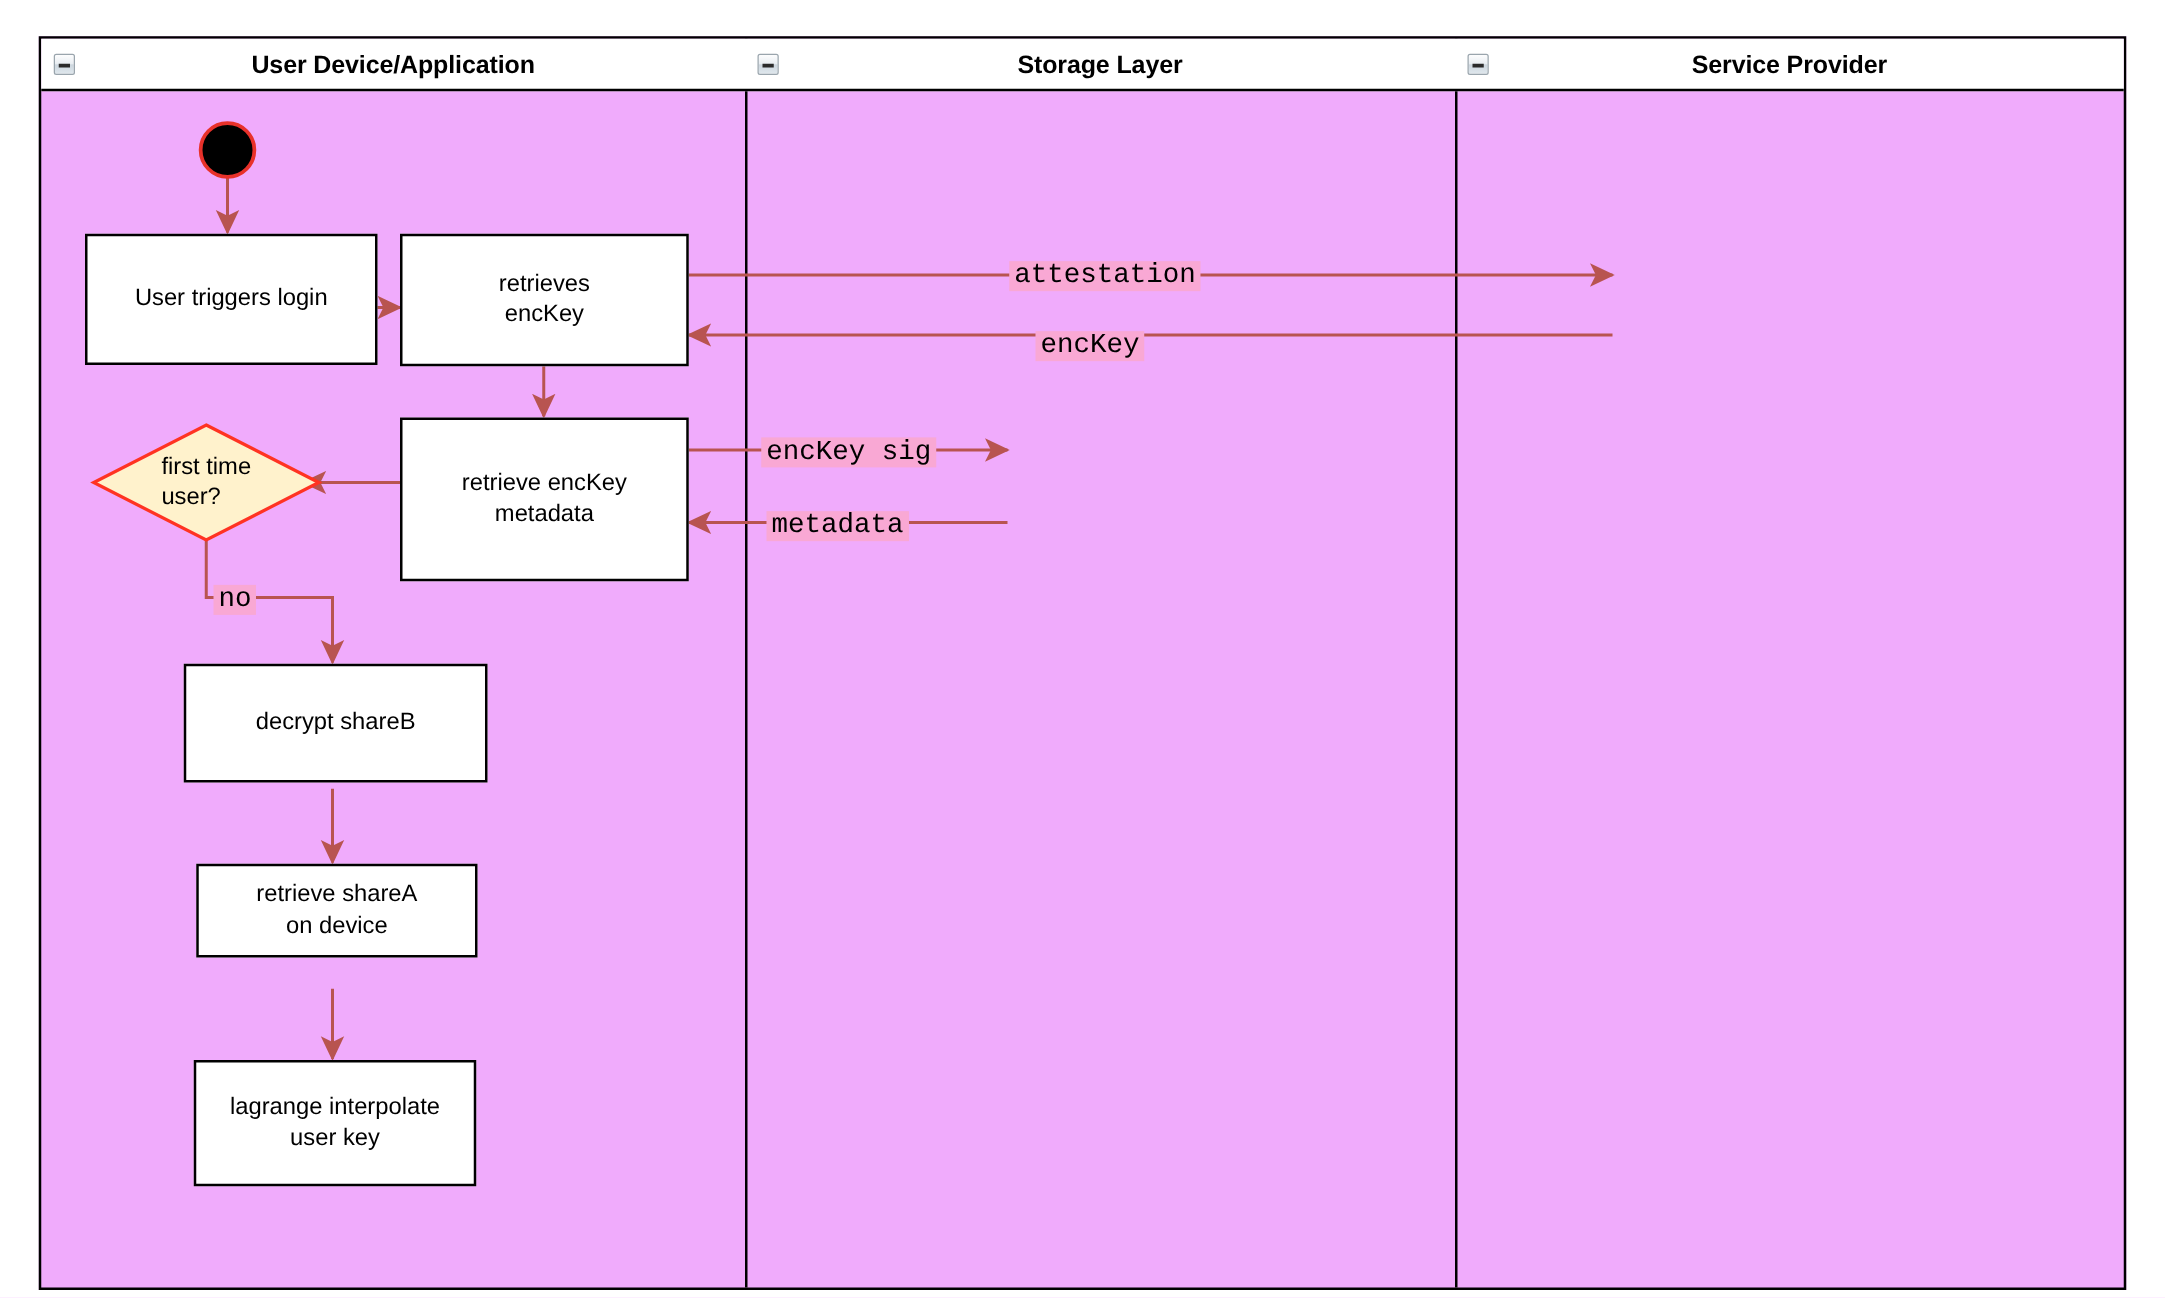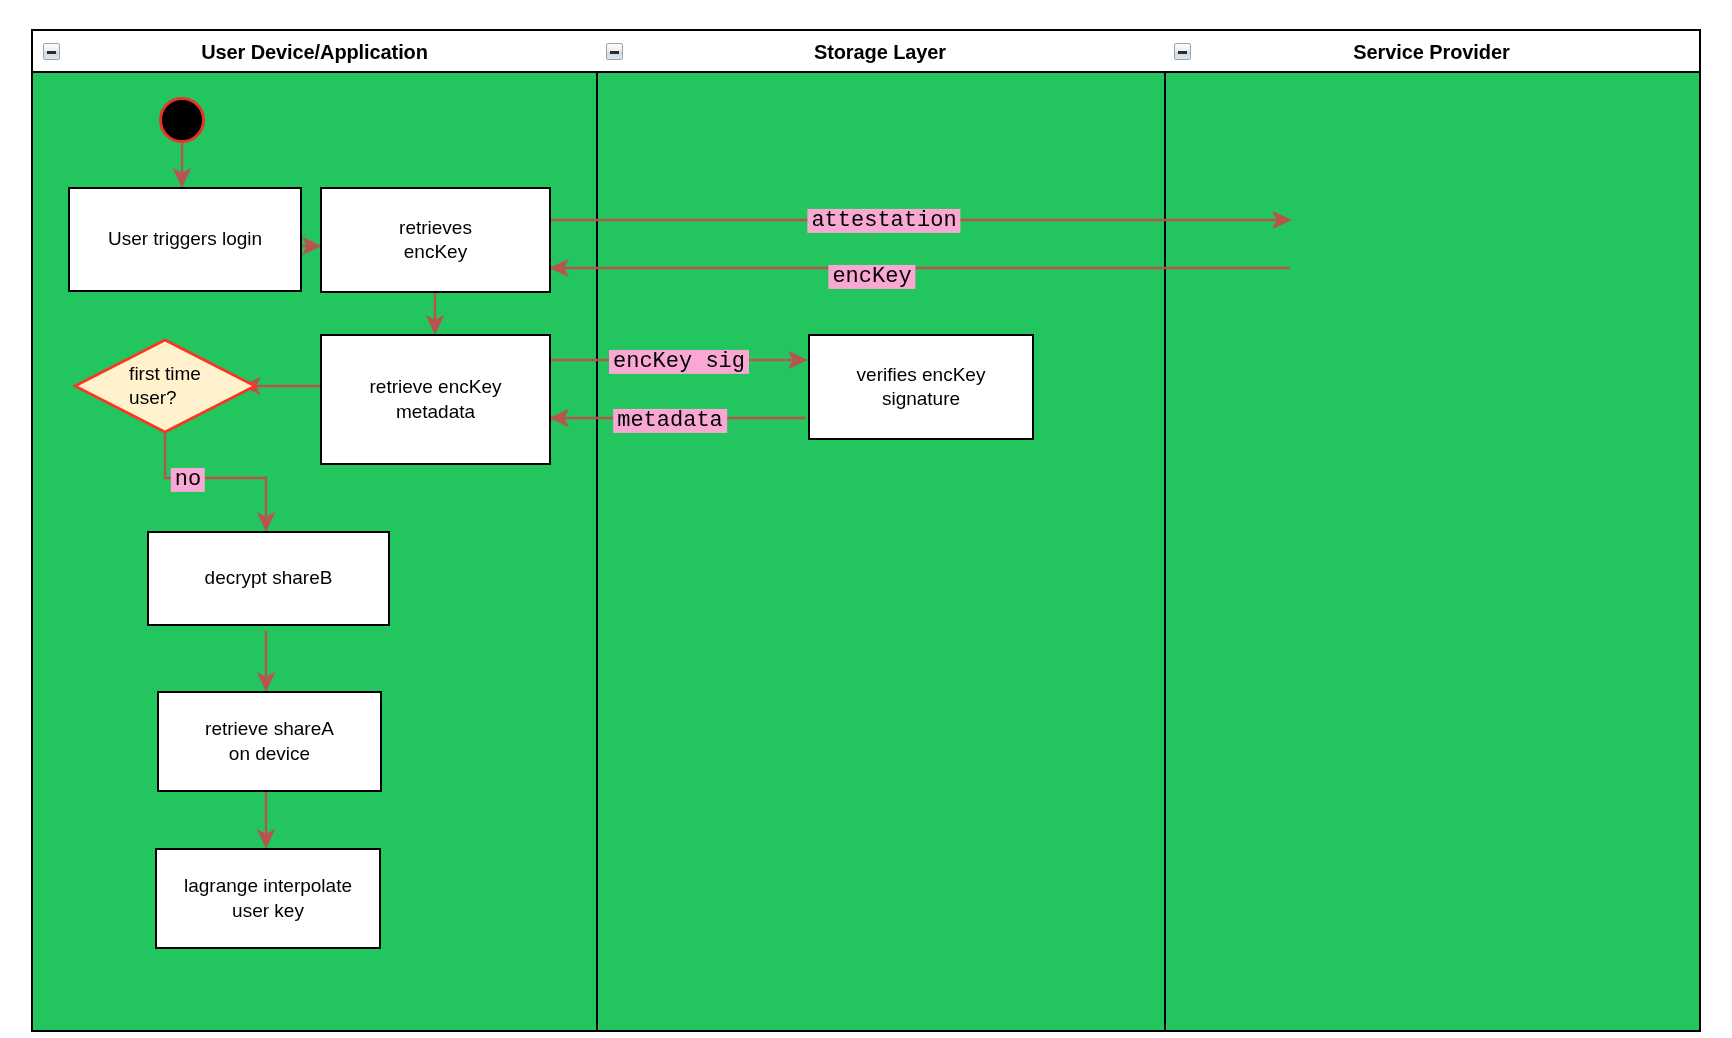--- a/index.html
+++ b/index.html
@@ -18,21 +18,21 @@
   }
   
   .pool {
     position: absolute;
     left: 31px;
     top: 29px;
     width: 1670px;
     height: 1003px;
     border: 2px solid #000000;
     box-sizing: border-box;
-    background: #22c55e;
+    background: #f0abfc;
   }
   .lane-divider {
     position: absolute;
     top: 0;
     width: 0;
     height: 100%;
     border-left: 2px solid #000000;
   }
   .lane-header {
     position: absolute;
@@ -225,34 +225,30 @@
       <polygon points="92,2 182,48 92,94 2,48" fill="#fff2cc" stroke="#ff3322" stroke-width="2.6"></polygon>
     </svg>
     <div class="decision-label">first time
 user?</div>
   </div>
 
   <div class="node" style="left:147px;top:531px;width:243px;height:95px;">
     <span>decrypt shareB</span>
   </div>
 
-  <div class="node" style="left:157px;top:691px;width:225px;height:101px;">
+  <div class="node" style="left:157px;top:691px;width:225px;height:75px;">
     <span>retrieve shareA
 on device</span>
   </div>
 
   <div class="node" style="left:155px;top:848px;width:226px;height:101px;">
     <span>lagrange interpolate
 user key</span>
   </div>
 
-  <div class="node" style="left:808px;top:334px;width:226px;height:106px;">
-    <span>verifies encKey
-signature</span>
-  </div>
 
 
   <div class="edge-label" style="left:884px;top:221px;">attestation</div>
 
   <div class="edge-label" style="left:872px;top:277px;">encKey</div>
 
   <div class="edge-label" style="left:679px;top:362px;">encKey sig</div>
 
   <div class="edge-label" style="left:670px;top:421px;">metadata</div>
 

